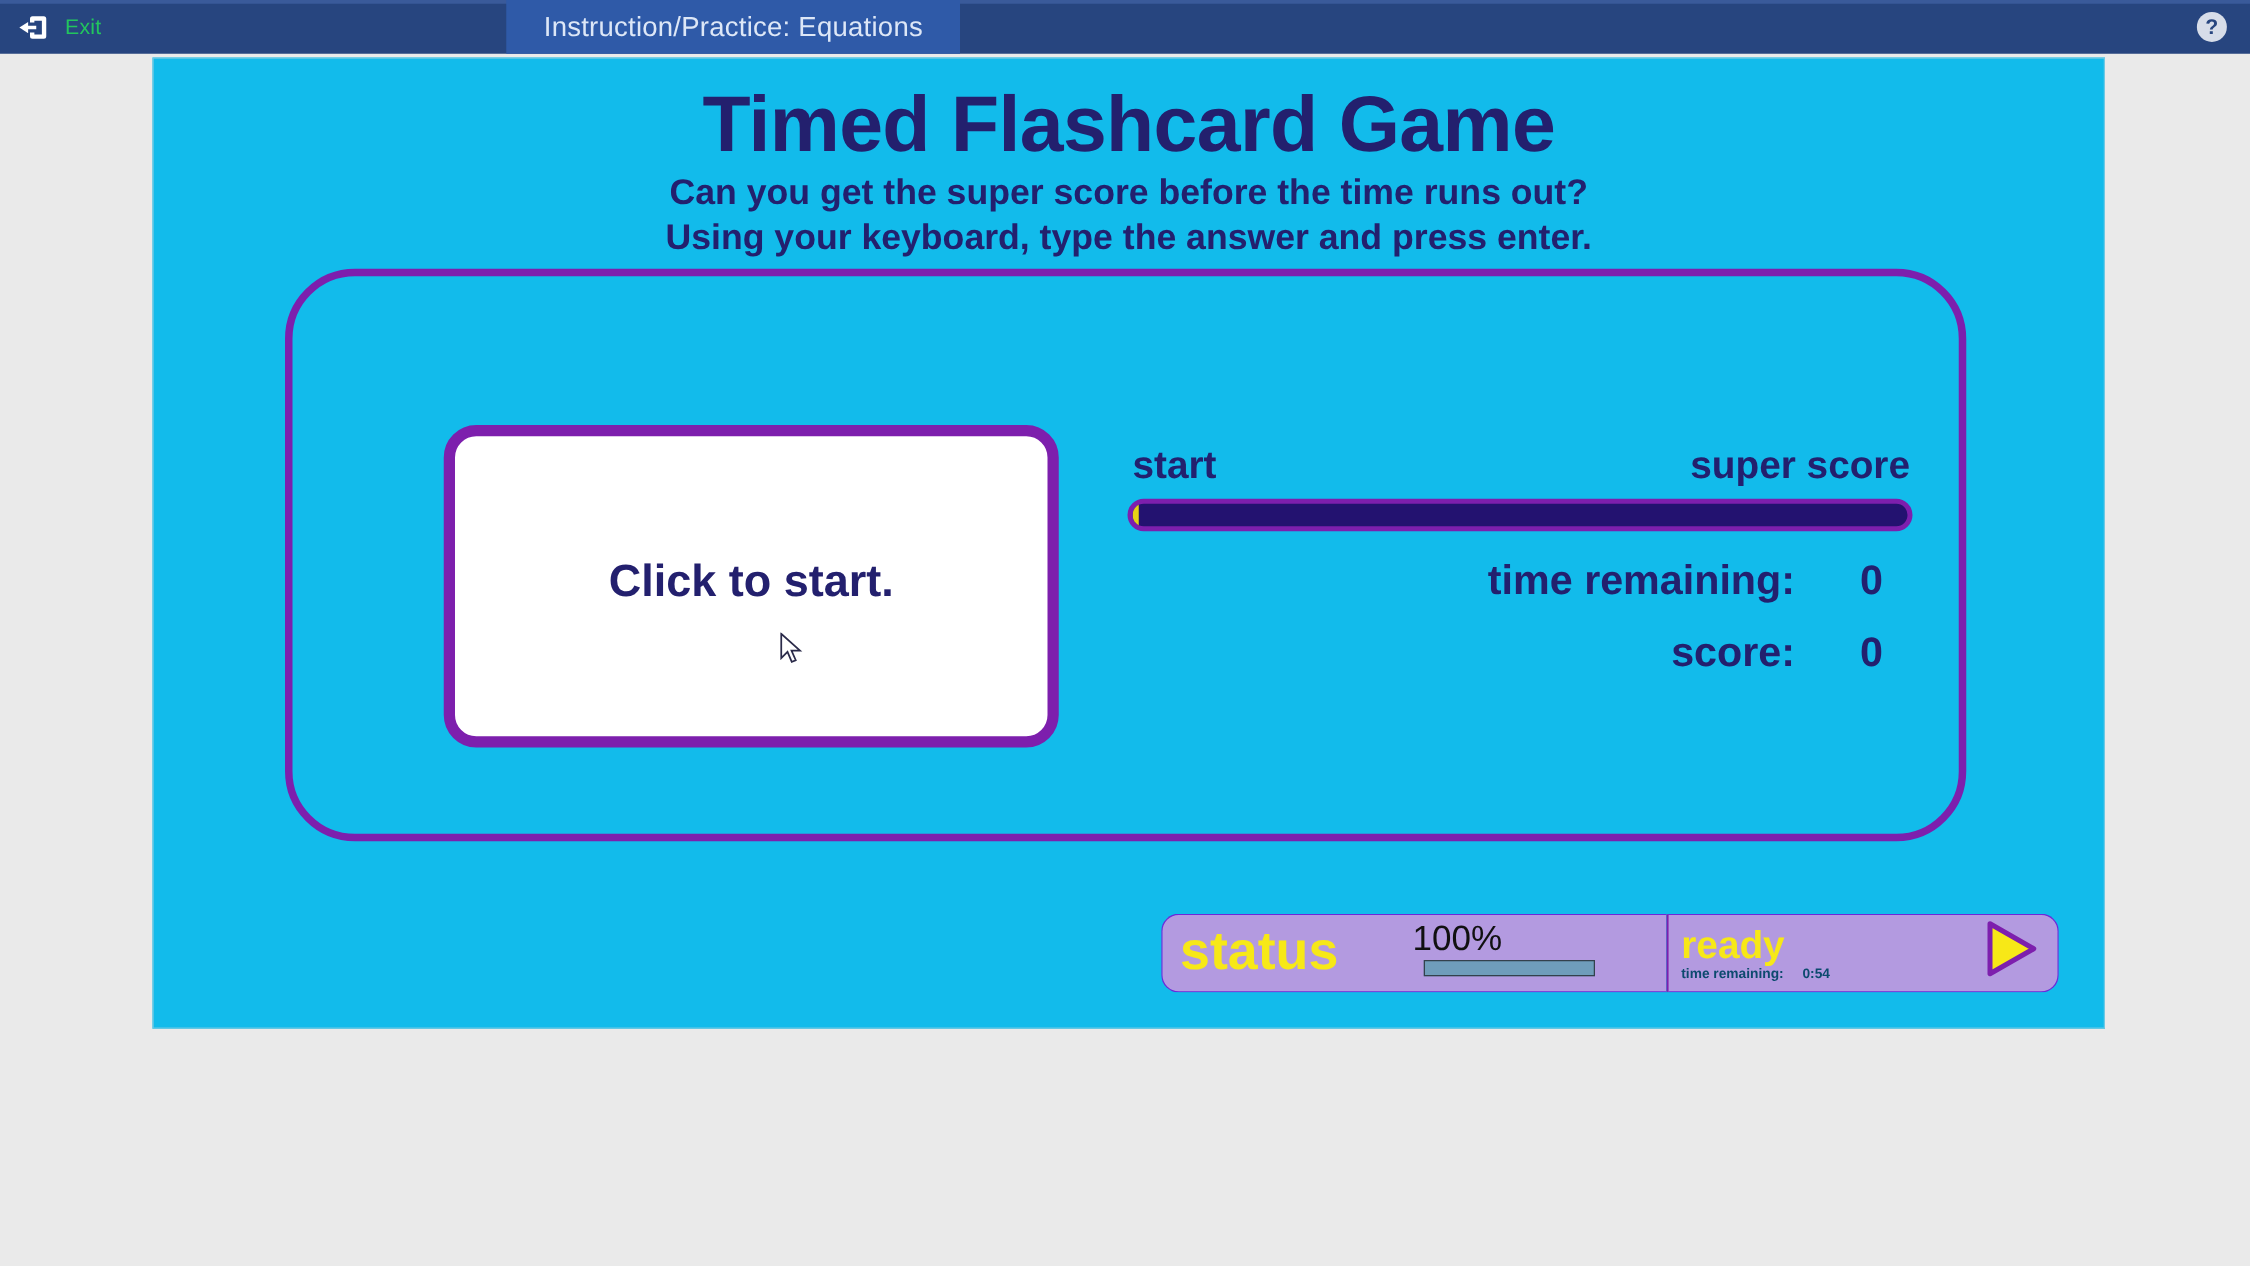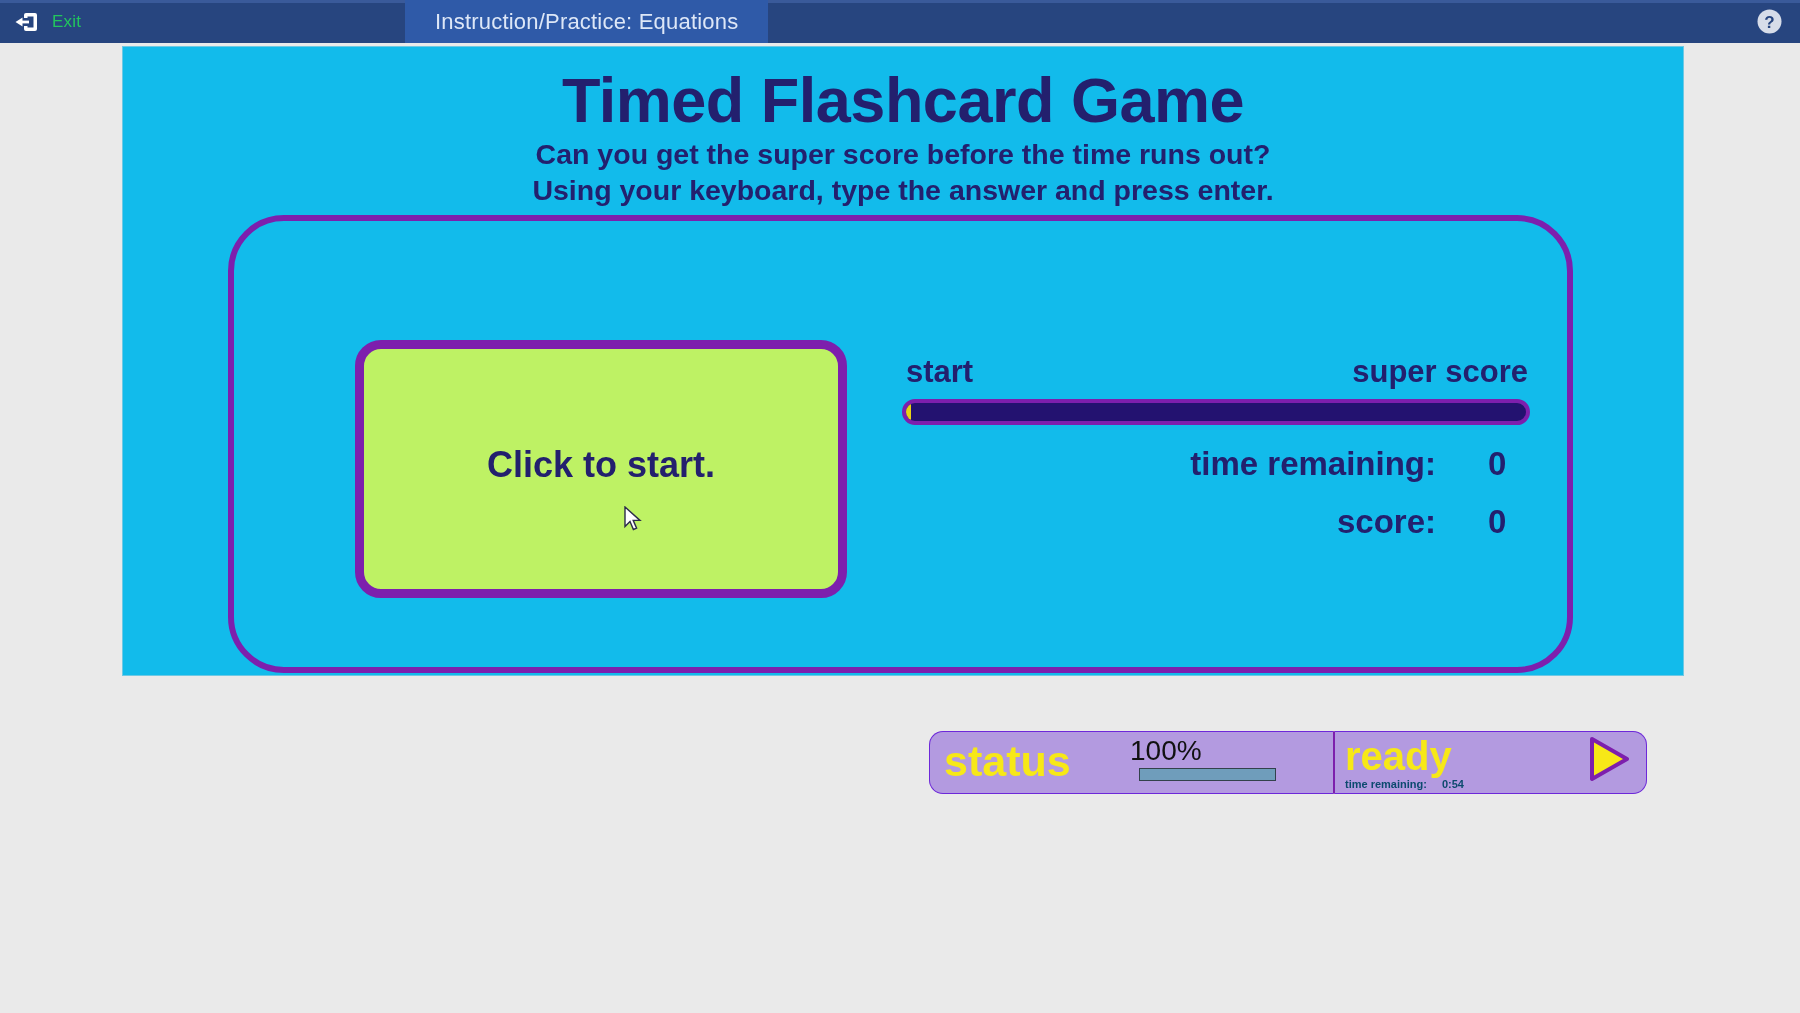--- a/index.html
+++ b/index.html
@@ -47,21 +47,21 @@
   #help-button {
     position: absolute; right: 17px; top: 8px;
     width: 27px; height: 27px; cursor: pointer;
   }
   #help-button svg { display: block; }
 
   
   #stage {
     position: absolute;
     left: 122px; top: 46px;
-    width: 1562px; height: 630px;
+    width: 1562px; height: 777px;
     background: #12bbeb;
     border: 1px solid #6ec9e4;
   }
 
   #game-title {
     text-align: center;
     color: #23206e;
     font-size: 63px;
     font-weight: bold;
     letter-spacing: -0.5px;
@@ -83,21 +83,21 @@
     width: 1345px; height: 458px;
     border: 6px solid #7d1fad;
     border-radius: 56px;
   }
 
   
   #flashcard {
     position: absolute;
     left: 121px; top: 119px;
     width: 492px; height: 258px;
-    background: #bef264;
+    background: #ffffff;
     border: 9px solid #7d1fad;
     border-radius: 26px;
     cursor: pointer;
     display: flex; align-items: center; justify-content: center;
   }
   #flashcard-label {
     color: #23206e;
     font-size: 36px;
     font-weight: bold;
     margin-top: -8px;
@@ -184,21 +184,21 @@
   }
   #status-right {
     flex: 1;
     border-radius: 0 14px 14px 0;
     border-left: 2px solid #7d1fad;
     padding-left: 10px;
     position: relative;
   }
   #ready-block { line-height: 1; }
   #ready-word {
-    color: #f7e817; font-size: 40px; font-weight: bold;
+    color: #f7e817; font-size: 31px; font-weight: bold;
     display: block; margin-bottom: 3px;
   }
   #ready-time {
     color: #0c4a6e; font-size: 11px; font-weight: bold;
     display: block;
   }
   #ready-time .time-val { margin-left: 12px; }
   #play-button {
     position: absolute; right: 16px; top: 4px;
     width: 46px; height: 46px; cursor: pointer;

